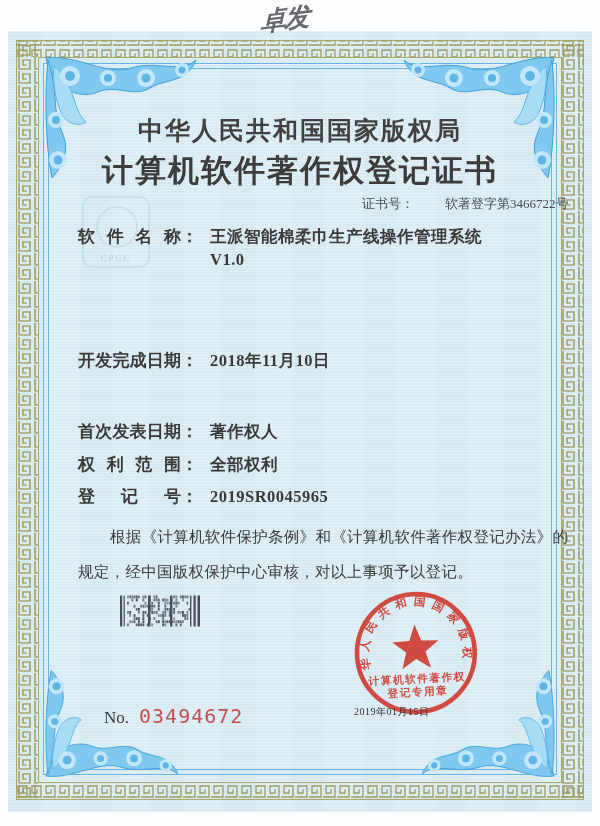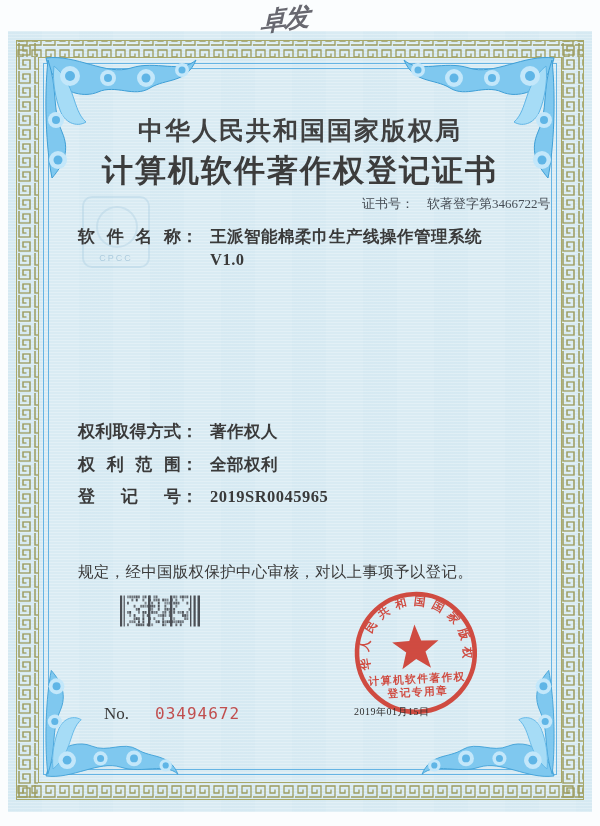--- a/index.html
+++ b/index.html
@@ -14,47 +14,47 @@
       repeating-linear-gradient(180deg, rgba(255,255,255,.5) 0px, rgba(255,255,255,0) 1px, rgba(255,255,255,0) 3px),
       repeating-linear-gradient(90deg, rgba(190,220,235,.12) 0 34px, rgba(255,255,255,0) 34px 71px),
       #d9ebf3;
   }
   .frame{position:absolute;left:0;top:0;z-index:1;}
   .authority{position:absolute;top:114px;left:0;width:100%;text-align:center;
     font-size:25px;font-weight:700;letter-spacing:2px;color:#404040;z-index:2;}
   .doc-title{position:absolute;top:150px;left:0;width:100%;text-align:center;
     font-size:31px;font-weight:700;letter-spacing:2px;color:#3c3c3c;z-index:2;}
   .cert-no{position:absolute;top:195px;left:362px;font-size:13px;color:#464d55;z-index:2;white-space:nowrap;}
-  .cert-no .cn-val{margin-left:13px;}
+  .cert-no .cn-val{margin-left:31px;}
   .row{position:absolute;left:78px;z-index:2;font-size:17px;white-space:nowrap;line-height:23px;font-weight:bold;}
   .lbl{display:inline-block;width:103px;text-align:justify;text-align-last:justify;vertical-align:top;}
   .colon{margin-right:12px;vertical-align:top;}
   .val{display:inline-block;font-size:16.5px;letter-spacing:.5px;vertical-align:top;}
   .r-name{top:225px}.r-holder{top:287px}.r-dev{top:349px}.r-pub{top:386px}
   .r-acq{top:420px}.r-scope{top:453px}.r-reg{top:485px}
   .statement{position:absolute;left:78px;width:470px;font-size:15.5px;letter-spacing:.3px;
     color:#3a3a3a;z-index:2;white-space:nowrap;}
   .st-1{top:527px;padding-left:32px;}
   .st-2{top:562px;}
   .barcode{position:absolute;left:120px;top:595px;width:80px;height:32px;z-index:2;opacity:.85;}
   .serial{position:absolute;left:104px;top:704px;font-size:17px;z-index:2;}
-  .serial .num{color:#c14f4f;font-family:"DejaVu Sans Mono",monospace;font-size:16px;
-    letter-spacing:1px;margin-left:26px;}
+  .serial .num{color:#c14f4f;font-family:"DejaVu Sans Mono",monospace;font-size:20px;
+    letter-spacing:1px;margin-left:10px;}
   .issue-date{position:absolute;left:354px;top:705px;font-size:10px;letter-spacing:.5px;
     color:#2f2f2f;z-index:4;white-space:nowrap;}
   .seal{position:absolute;left:349px;top:588px;width:134px;height:134px;z-index:3;opacity:.9;}
   .handwriting{position:absolute;left:260px;top:2px;font-size:26px;font-style:italic;font-weight:600;
     color:#4f4f58;transform:rotate(-7deg) skewX(-6deg);letter-spacing:-2px;opacity:.85;z-index:5;}
   .watermark{position:absolute;left:82px;top:196px;width:64px;height:68px;
     border:2px solid rgba(160,198,220,.55);border-radius:10px;opacity:.6;z-index:1;}
   .watermark .circ{position:absolute;left:12px;top:8px;width:38px;height:38px;
     border:2px solid rgba(160,198,220,.5);border-radius:50%;}
   .watermark .wm-label{position:absolute;bottom:3px;width:100%;text-align:center;
     font-size:9px;letter-spacing:2px;color:rgba(140,180,205,.95);
-    font-family:Liberation Sans, sans-serif;}
+    font-family:Liberation Serif, serif;}
 </style>
 </head>
 <body>
 
 <div class="cert">
 
   <div class="paper"></div>
 
   <svg class="frame" width="600" height="826" viewBox="0 0 600 826">
     <defs>
@@ -113,34 +113,38 @@
   </div>
 
   <div class="row r-name">
     <span class="lbl">软件名称</span><span class="colon">：</span><span class="val">
       <span>王派智能棉柔巾生产线操作管理系统</span><br>
       <span>V1.0</span>
     </span>
   </div>
 
 
+  <div class="row r-dev">
+    <span class="lbl">开发完成日期</span><span class="colon">：</span><span class="val">2018年11月10日</span>
+  </div>
 
 
   <div class="row r-acq">
-    <span class="lbl">权利取得方式</span><span class="colon">：</span><span class="val">著作权人</span>
+    <span class="lbl">首次发表日期</span><span class="colon">：</span><span class="val">著作权人</span>
   </div>
 
   <div class="row r-scope">
     <span class="lbl">权利范围</span><span class="colon">：</span><span class="val">全部权利</span>
   </div>
 
   <div class="row r-reg">
     <span class="lbl">登记号</span><span class="colon">：</span><span class="val">2019SR0045965</span>
   </div>
 
+  <div class="statement st-1">根据《计算机软件保护条例》和《计算机软件著作权登记办法》的</div>
   <div class="statement st-2">规定，经中国版权保护中心审核，对以上事项予以登记。</div>
 
   <svg class="barcode" viewBox="0 0 80 31">
     <g id="bc">
         <rect x="0" y="0" width="2.2" height="31" fill="#33343a"></rect>
         <rect x="3.6" y="0" width="1.2" height="31" fill="#33343a"></rect>
         <rect x="28" y="0" width="2.4" height="31" fill="#33343a"></rect>
         <rect x="50" y="0" width="2.4" height="31" fill="#33343a"></rect>
         <rect x="70" y="0" width="1.4" height="31" fill="#33343a"></rect>
         <rect x="73.5" y="0" width="2.2" height="31" fill="#33343a"></rect>

